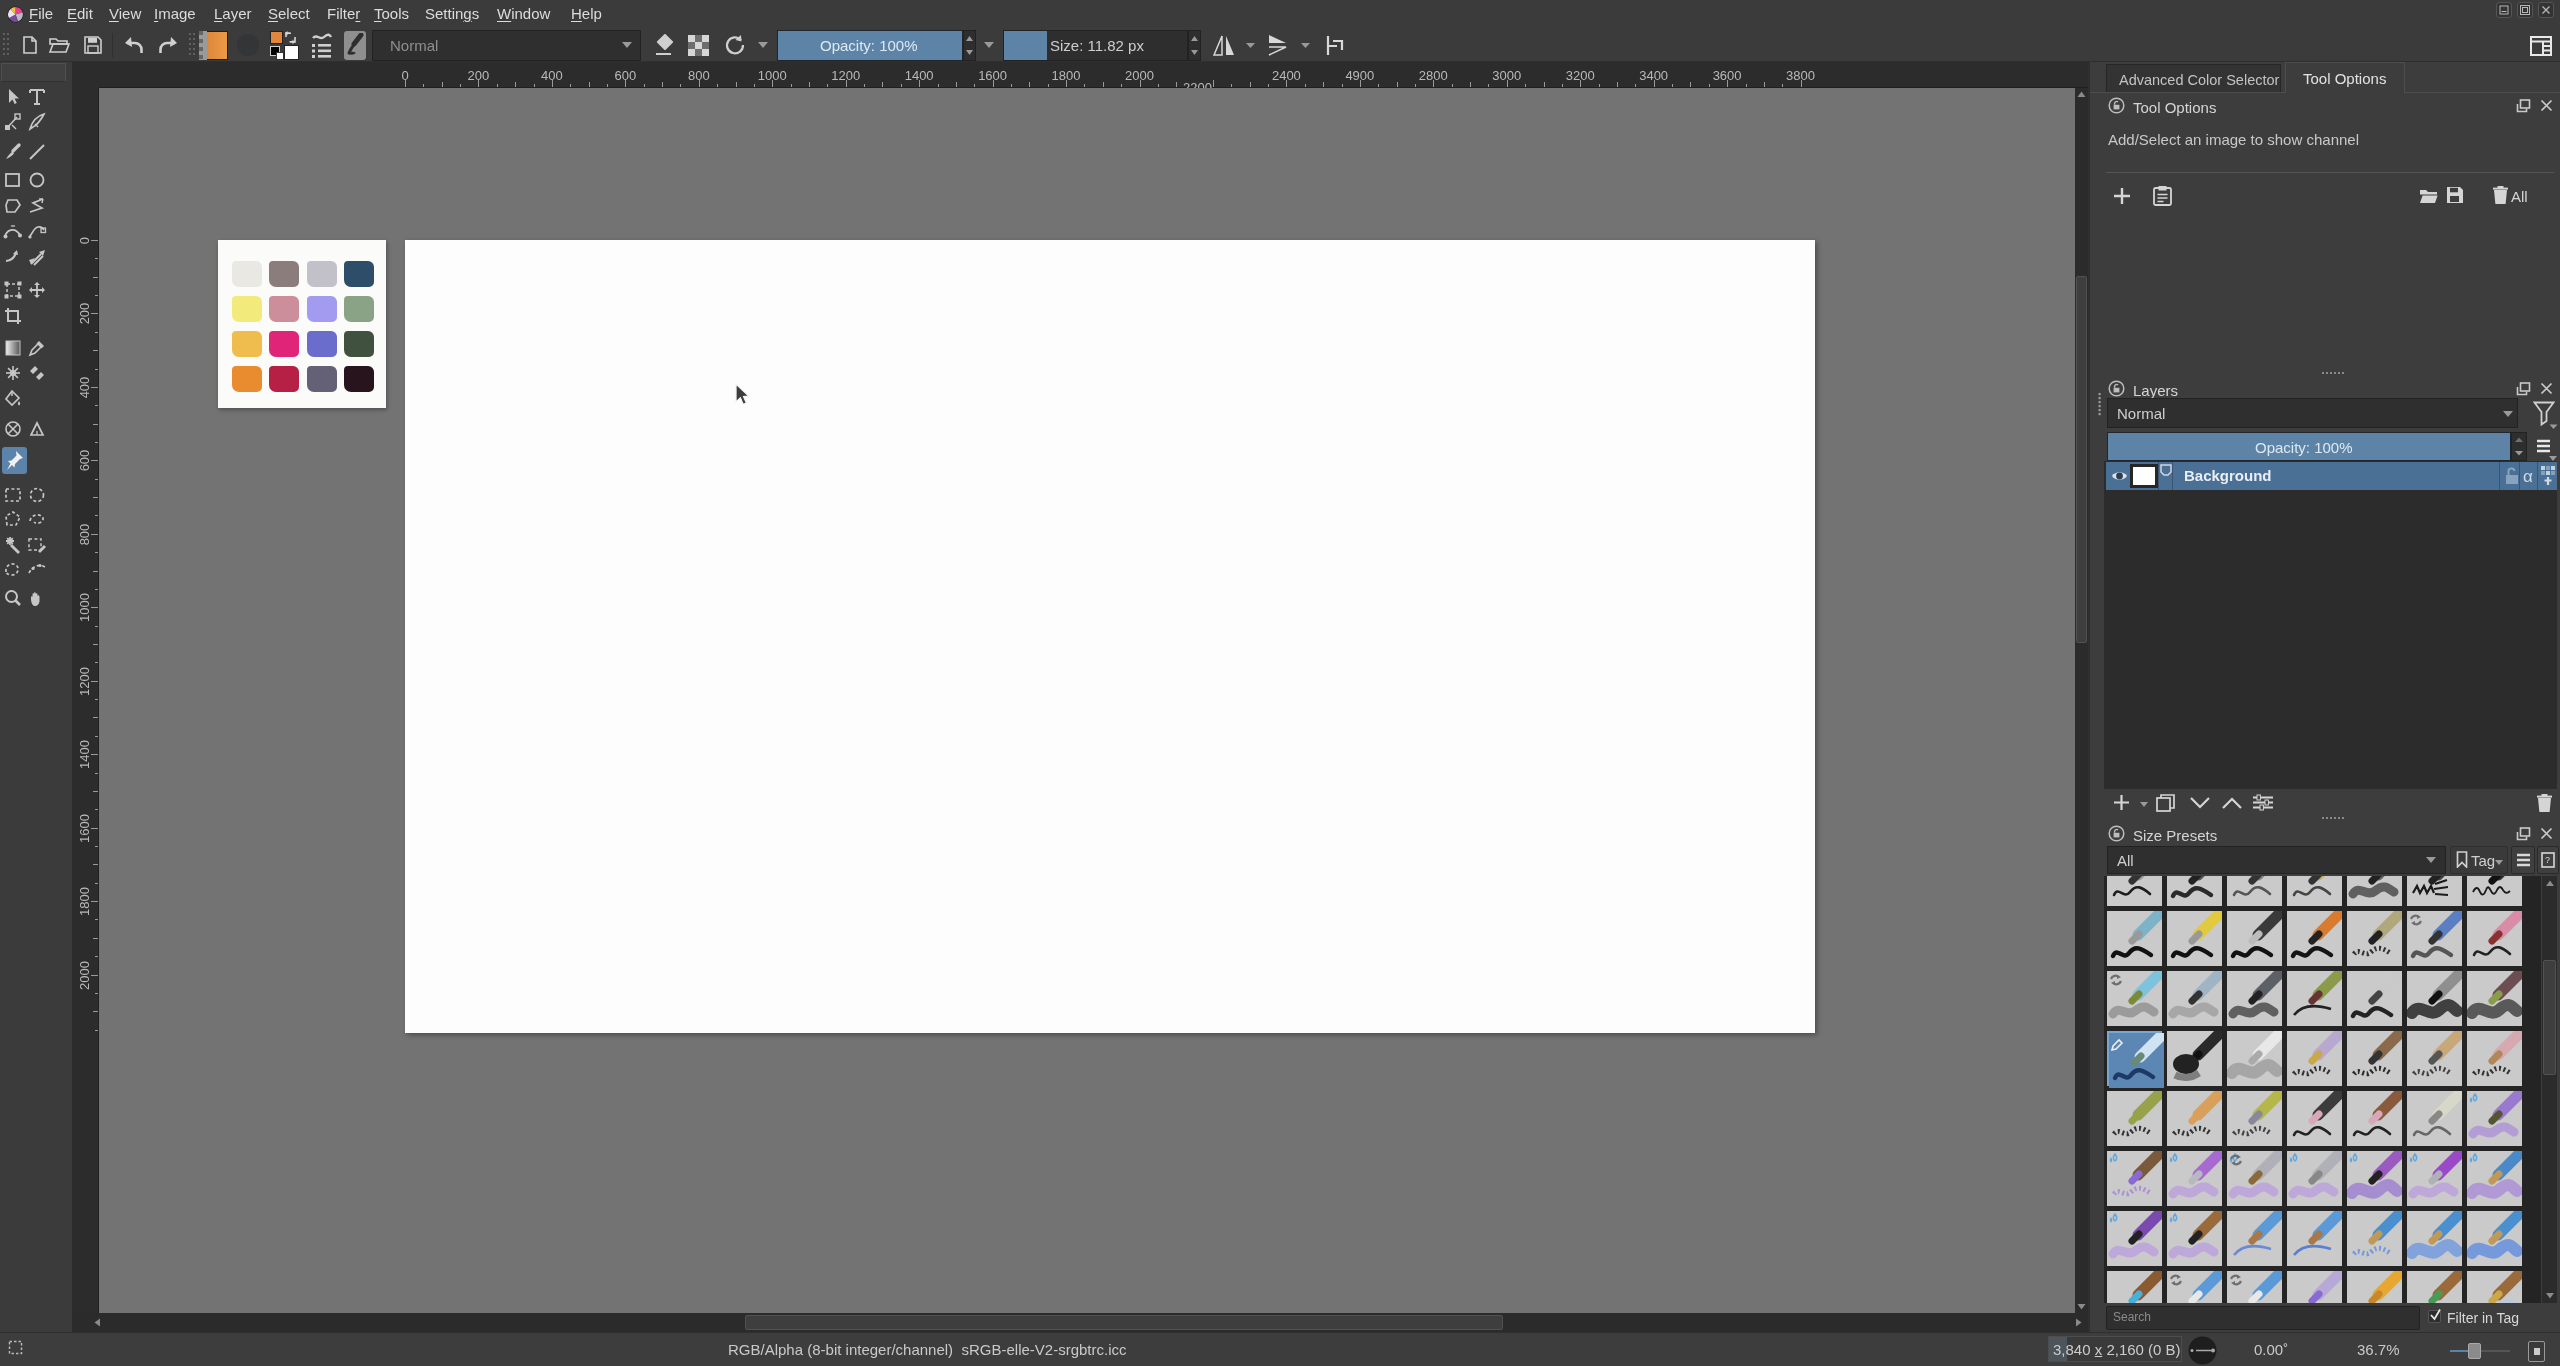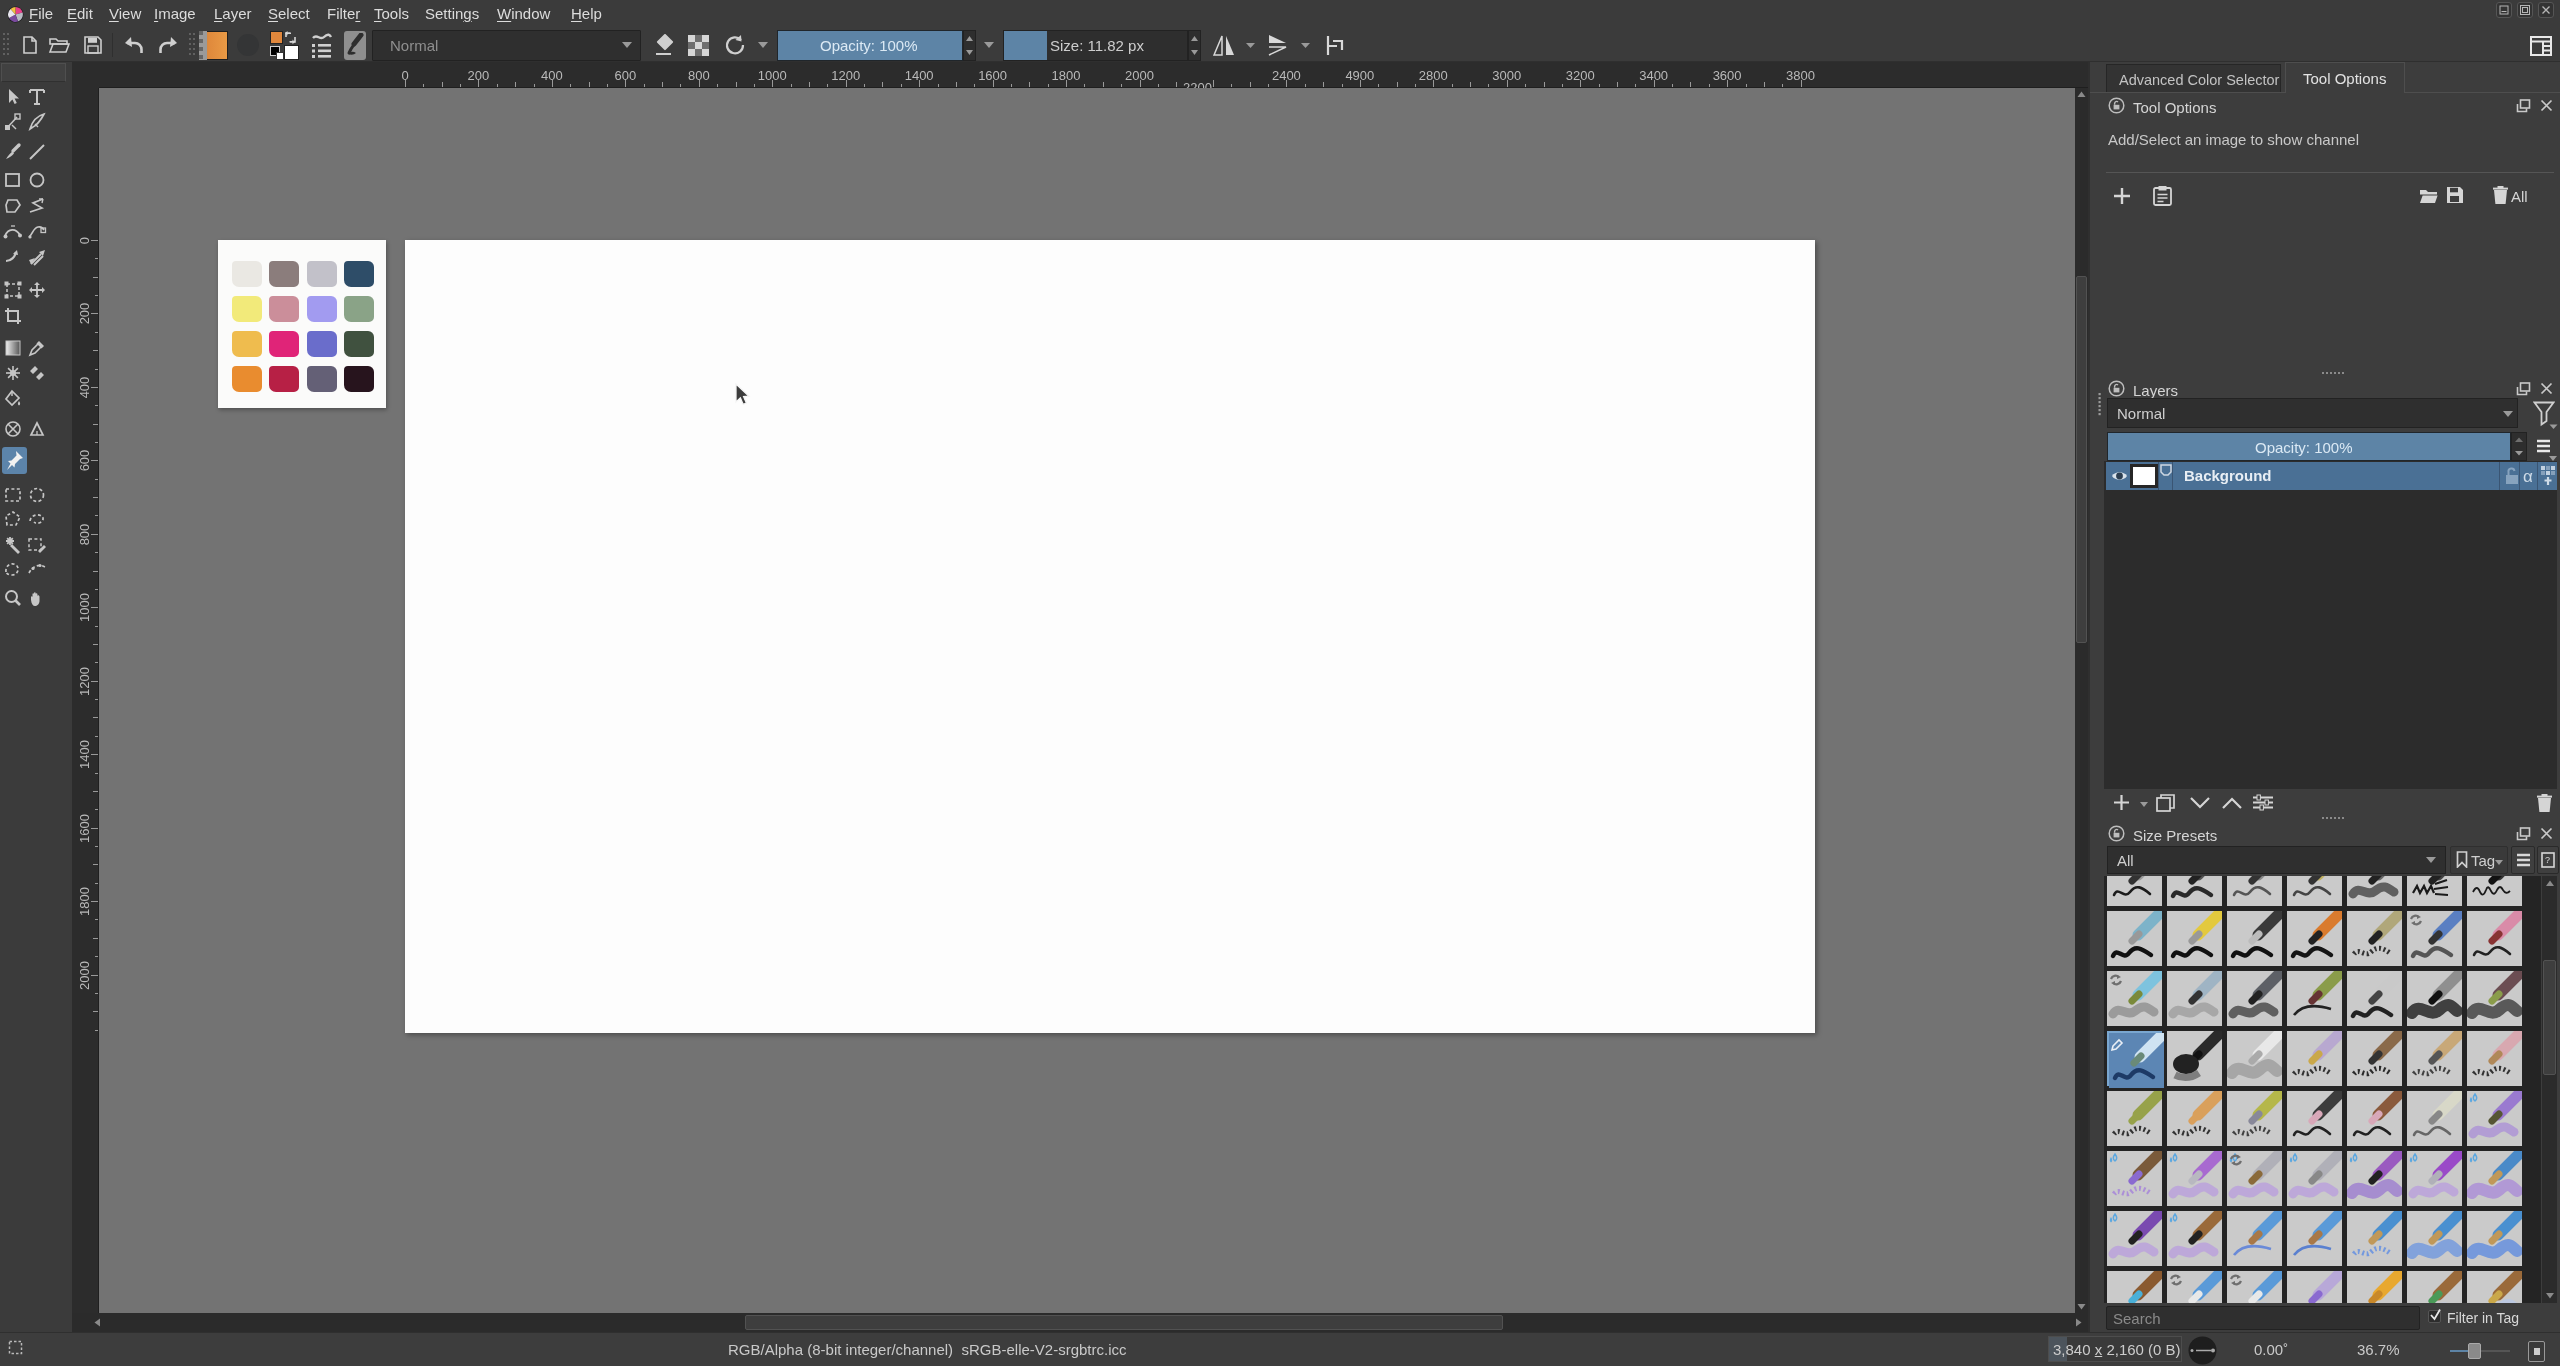--- a/index.html
+++ b/index.html
@@ -1235,21 +1235,21 @@
 </div>
 <div class="ab" style="left:2542px;top:876px;width:15px;height:427px;background:#2b2b2b"></div>
 <svg class="ab" style="left:2545px;top:879px;" width="10" height="8" viewBox="0 0 10 8">
     <path d="M1 7 L5 1.5 L9 7 Z" fill="#8a8a8a"></path>
   </svg>
 <svg class="ab" style="left:2545px;top:1292px;" width="10" height="8" viewBox="0 0 10 8">
     <path d="M1 1 L5 6.5 L9 1 Z" fill="#8a8a8a"></path>
   </svg>
 <div class="ab" style="left:2543px;top:960px;width:13px;height:115px;background:#3e3e3e;border:1px solid #525252;border-radius:2px"></div>
 <div class="ab" style="left:2106px;top:1306px;width:314px;height:24px;background:#2f2f2f;border:1px solid #222;border-radius:2px"></div>
-<div class="ab" style="left:2113px;top:1310px;font-size:15px;color:#8a8a8a;font-weight:normal;white-space:nowrap;">Search</div>
+<div class="ab" style="left:2113px;top:1310px;font-size:12px;color:#8a8a8a;font-weight:normal;white-space:nowrap;">Search</div>
 <div class="ab" style="left:2428px;top:1310px;width:13px;height:13px;background:#2d2d2d;border:1px solid #555;border-radius:2px"></div>
 <svg class="ab" style="left:2429px;top:1308px;" width="13" height="14" viewBox="0 0 13 14">
     <path d="M2 7 L5.5 11 L11 1.5" fill="none" stroke="#e8e8e8" stroke-width="1.8"></path>
   </svg>
 <div class="ab" style="left:2447px;top:1310px;font-size:14px;color:#d8d8d8;font-weight:normal;white-space:nowrap;">Filter in Tag</div>
 <div class="ab" style="left:0px;top:1332px;width:2560px;height:34px;background:#3d3d3d;border-top:1px solid #2f2f2f"></div>
 <svg class="ab" style="left:8px;top:1340px;" width="15" height="15" viewBox="0 0 15 15">
     <rect x="1.5" y="1.5" width="12" height="12" fill="none" stroke="#b9b9b9" stroke-width="1.5" stroke-dasharray="2.5 2"></rect>
   </svg>
 <div class="ab" style="left:728px;top:1341px;font-size:15px;color:#c9c9c9;font-weight:normal;white-space:nowrap;">RGB/Alpha (8-bit integer/channel)&nbsp;&nbsp;sRGB-elle-V2-srgbtrc.icc</div>

